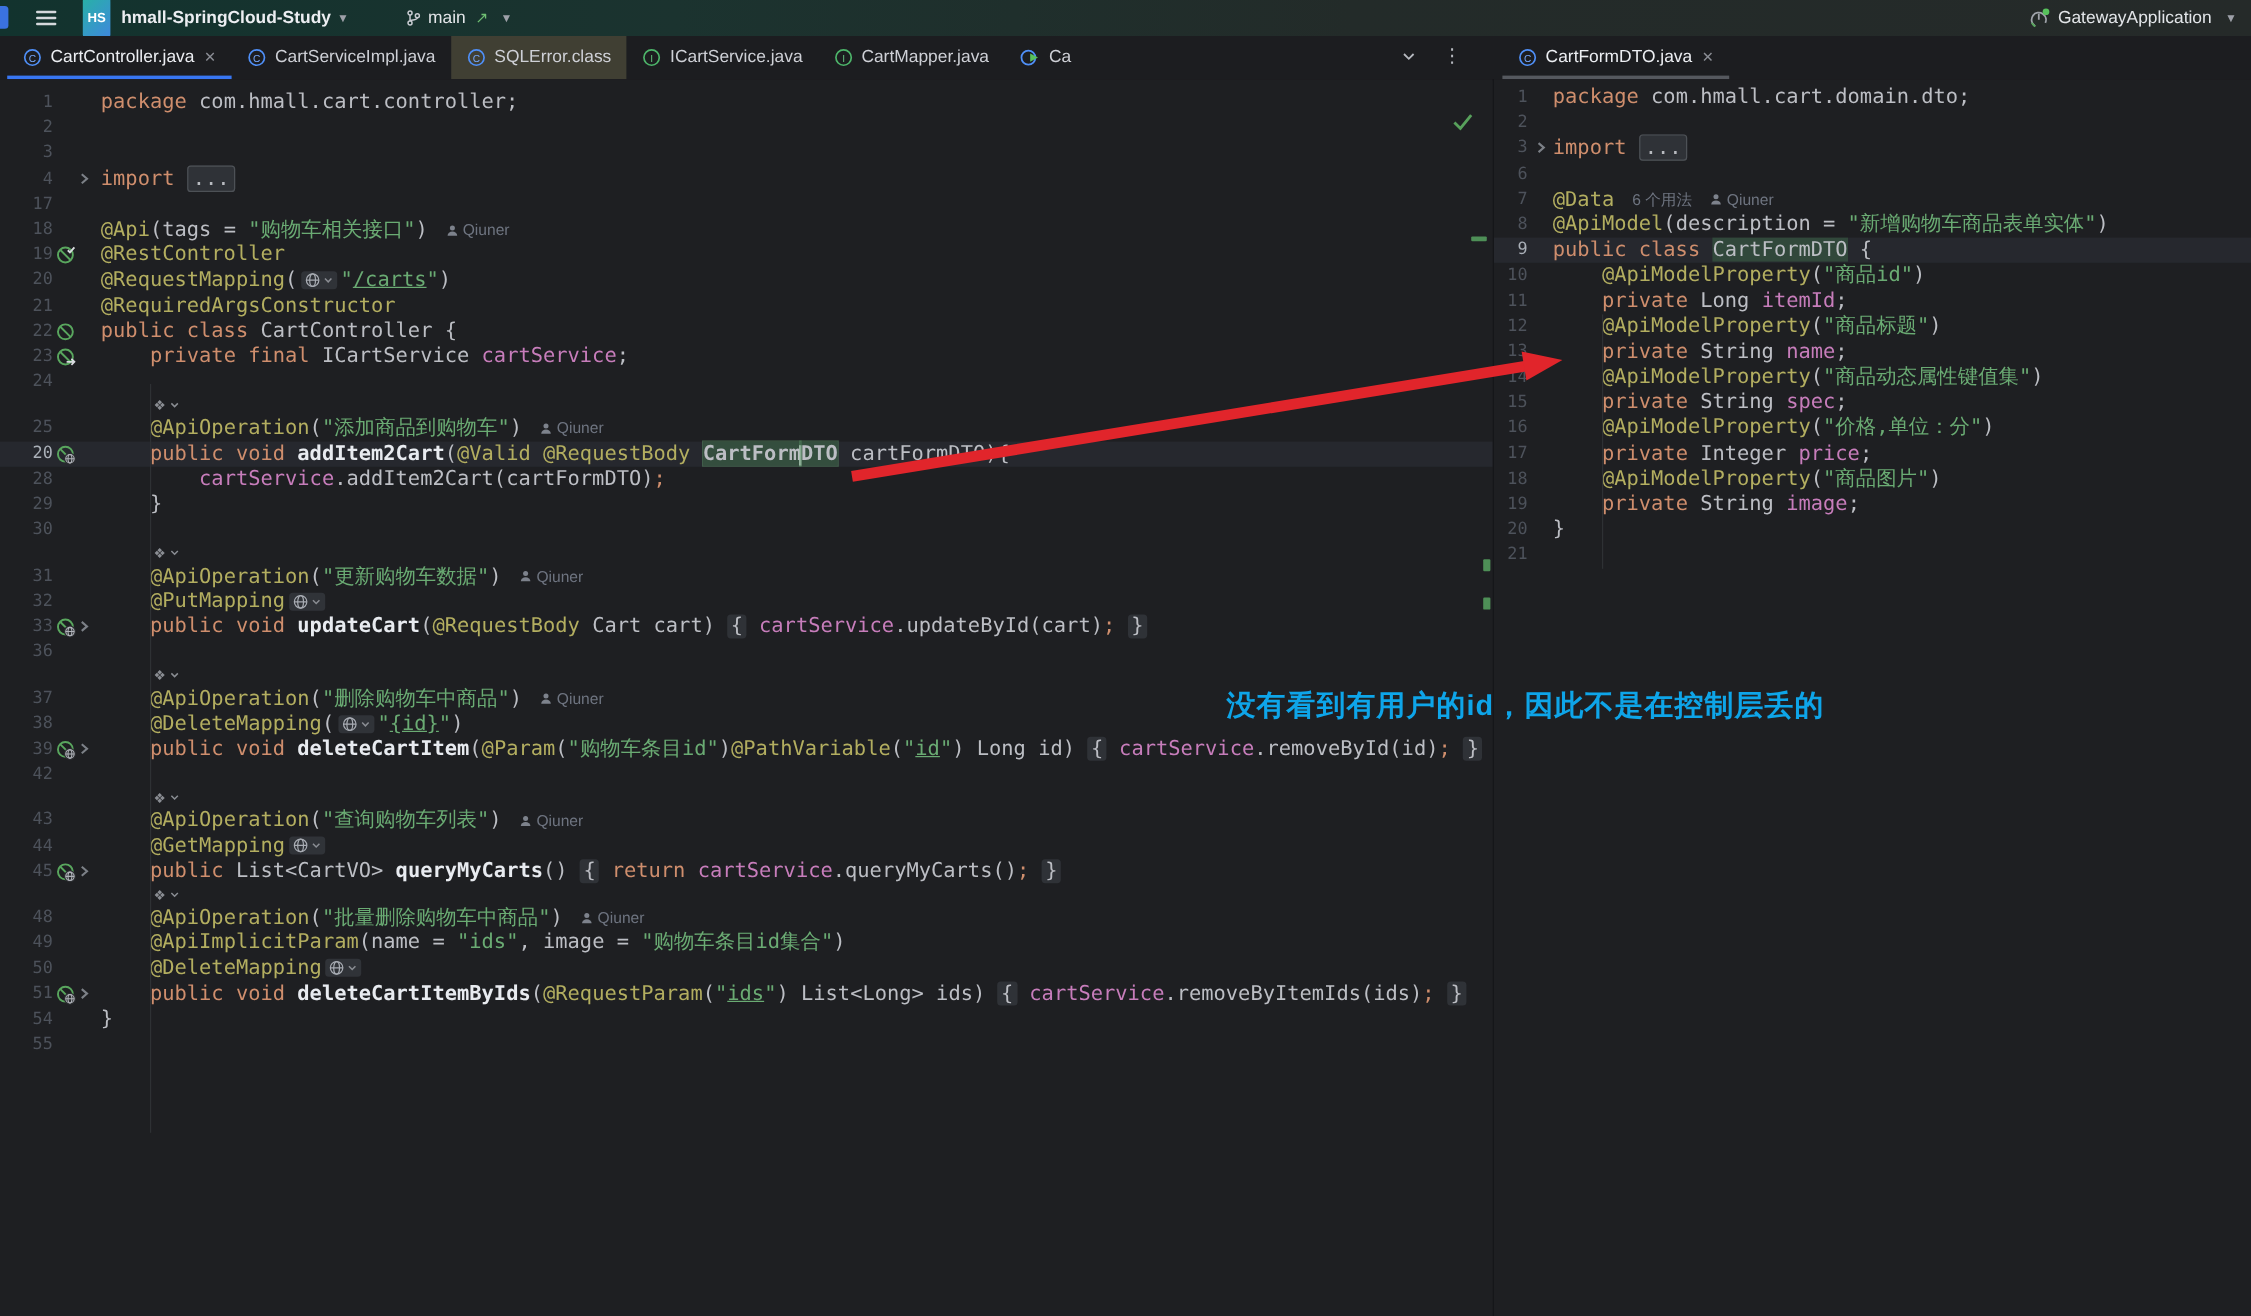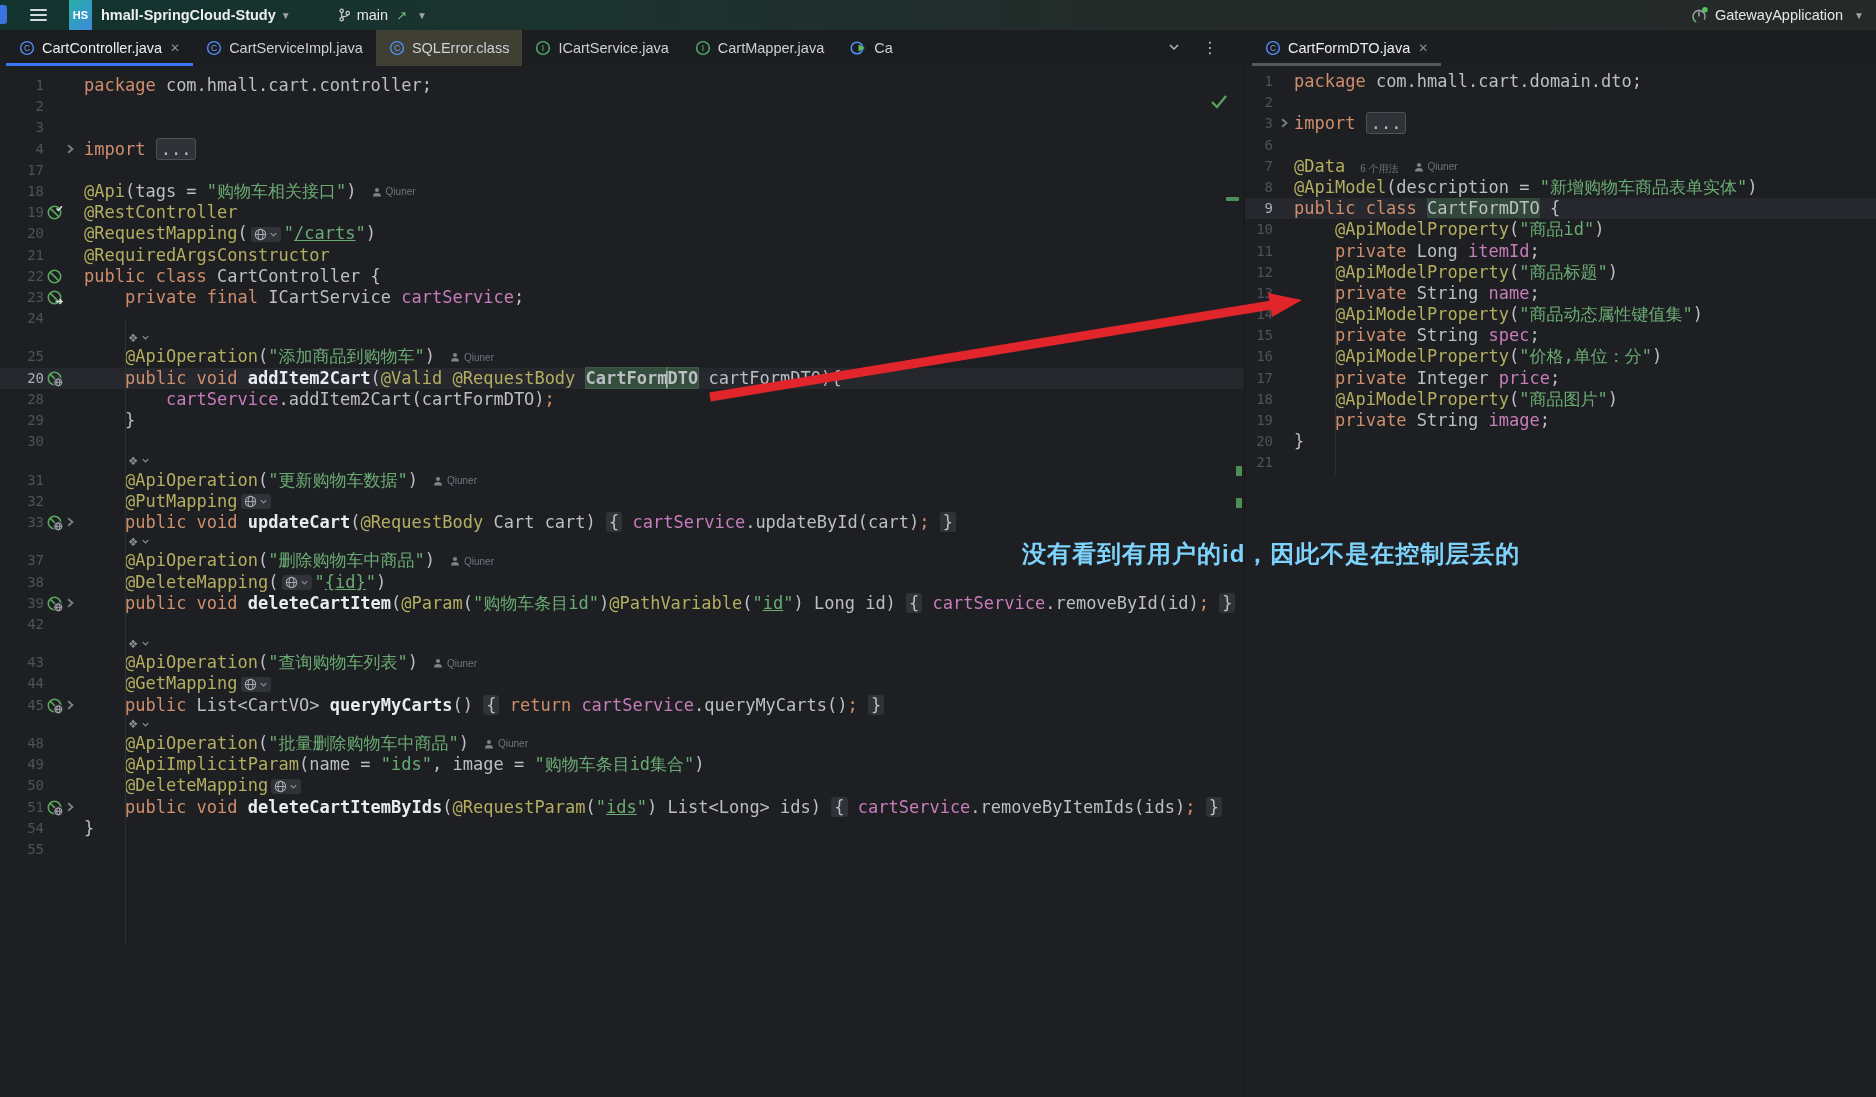--- a/index.html
+++ b/index.html
@@ -60,29 +60,29 @@
   .k{color:#cf8e6d;} .a{color:#b3ae60;} .s{color:#6aab73;} .o{color:#cf8e6d;}
   .u{color:#6aab73;text-decoration:underline;}
   .m{color:#e8ebf0;font-weight:bold;} .f{color:#c77dbb;} .p{color:#bcbec4;}
   .F{background:#2f3237;border:1px solid #4d5156;border-radius:3px;padding:0 4px;color:#b8bbc0;}
   .B{background:#2f3237;border-radius:3px;padding:0 3px;color:#bcbec4;}
   .selhl{background:rgba(64,110,76,.55);outline:1px solid rgba(98,158,108,.45);font-weight:bold;}
   .idhl{background:rgba(64,110,76,.45);}
   .caret{display:inline-block;width:2px;height:17px;background:#d8dbdf;vertical-align:text-bottom;margin:0 -1px;}
   .gchip{display:inline-flex;align-items:center;gap:2px;background:#303338;border-radius:3px;
     padding:1px 3px;margin:0 3px;vertical-align:middle;line-height:0;}
-  .inlay{color:#6e7480;font-family:"Liberation Sans","DejaVu Sans",sans-serif;font-size:10px;
+  .inlay{color:#6e7480;font-family:"Liberation Sans","DejaVu Sans",sans-serif;font-size:13px;
     margin-left:15px;display:inline-flex;align-items:center;gap:4px;vertical-align:baseline;}
   .guide{position:absolute;width:1px;background:#2e3134;}
   .divider{position:absolute;left:1244px;top:66px;bottom:0;width:1px;background:#151619;}
   
   .inspect-ok{position:absolute;left:1210px;top:28px;line-height:0;}
   .stripe{position:absolute;background:#4e8f57;border-radius:1px;}
   .annot-svg{position:absolute;left:0;top:0;z-index:40;pointer-events:none;}
-  .annot-text{position:absolute;left:1022px;top:538px;z-index:41;color:#7dd3fc;font-weight:bold;
+  .annot-text{position:absolute;left:1022px;top:572px;z-index:41;color:#0ea5e9;font-weight:bold;
     font-size:24px;letter-spacing:1px;white-space:nowrap;}
 </style>
 </head>
 <body>
 
 <div class="titlebar">
   <div class="win-sliver"></div>
   <div class="burger">
       <i></i>
       <i></i>
@@ -258,20 +258,21 @@
             <line x1="4.1" y1="4.1" x2="12.9" y2="12.9" stroke="#59a65e" stroke-width="1.6"></line>
             <circle cx="12.3" cy="12.3" r="5" fill="#2b2d30"></circle>
             <g fill="none" stroke="#b0b3ba" stroke-width="0.9">
               <circle cx="12.3" cy="12.3" r="3.5"></circle>
               <ellipse cx="12.3" cy="12.3" rx="1.6" ry="3.5"></ellipse>
               <path d="M8.8 12.3 H15.8"></path>
             </g>
           </svg></span><span class="gfold"><svg width="10" height="10" viewBox="0 0 8 8">
             <path d="M2.5 1 L6 4 L2.5 7" fill="none" stroke="#7c8087" stroke-width="1.4"></path>
           </svg></span><span class="code"><span class="p">    </span><span class="k">public void </span><span class="m">updateCart</span><span class="p">(</span><span class="a">@RequestBody </span><span class="p">Cart cart) </span><span class="B">{</span><span class="p"> </span><span class="f">cartService</span><span class="p">.updateById(cart)</span><span class="o">;</span><span class="p"> </span><span class="B">}</span></span></div>
+      <div class="crow"><span class="ln">36</span><span class="code"></span></div>
       <div class="irow">
         <span style="color:#8a8d93">❖</span>
         <svg width="9" height="9" viewBox="0 0 10 10">
           <path d="M2 3.5 L5 6.5 L8 3.5" fill="none" stroke="#8a8d93" stroke-width="1.4"></path>
         </svg>
       </div>
       <div class="crow"><span class="ln">37</span><span class="code"><span class="p">    </span><span class="a">@ApiOperation</span><span class="p">(</span><span class="s">"删除购物车中商品"</span><span class="p">)</span><span class="inlay"><svg width="10" height="10" viewBox="0 0 10 10">
               <circle cx="5" cy="3" r="2.1" fill="#7d828c"></circle>
               <path d="M1 9.4 a4 3.4 0 0 1 8 0 z" fill="#7d828c"></path>
             </svg><span>Qiuner</span></span></span></div>

